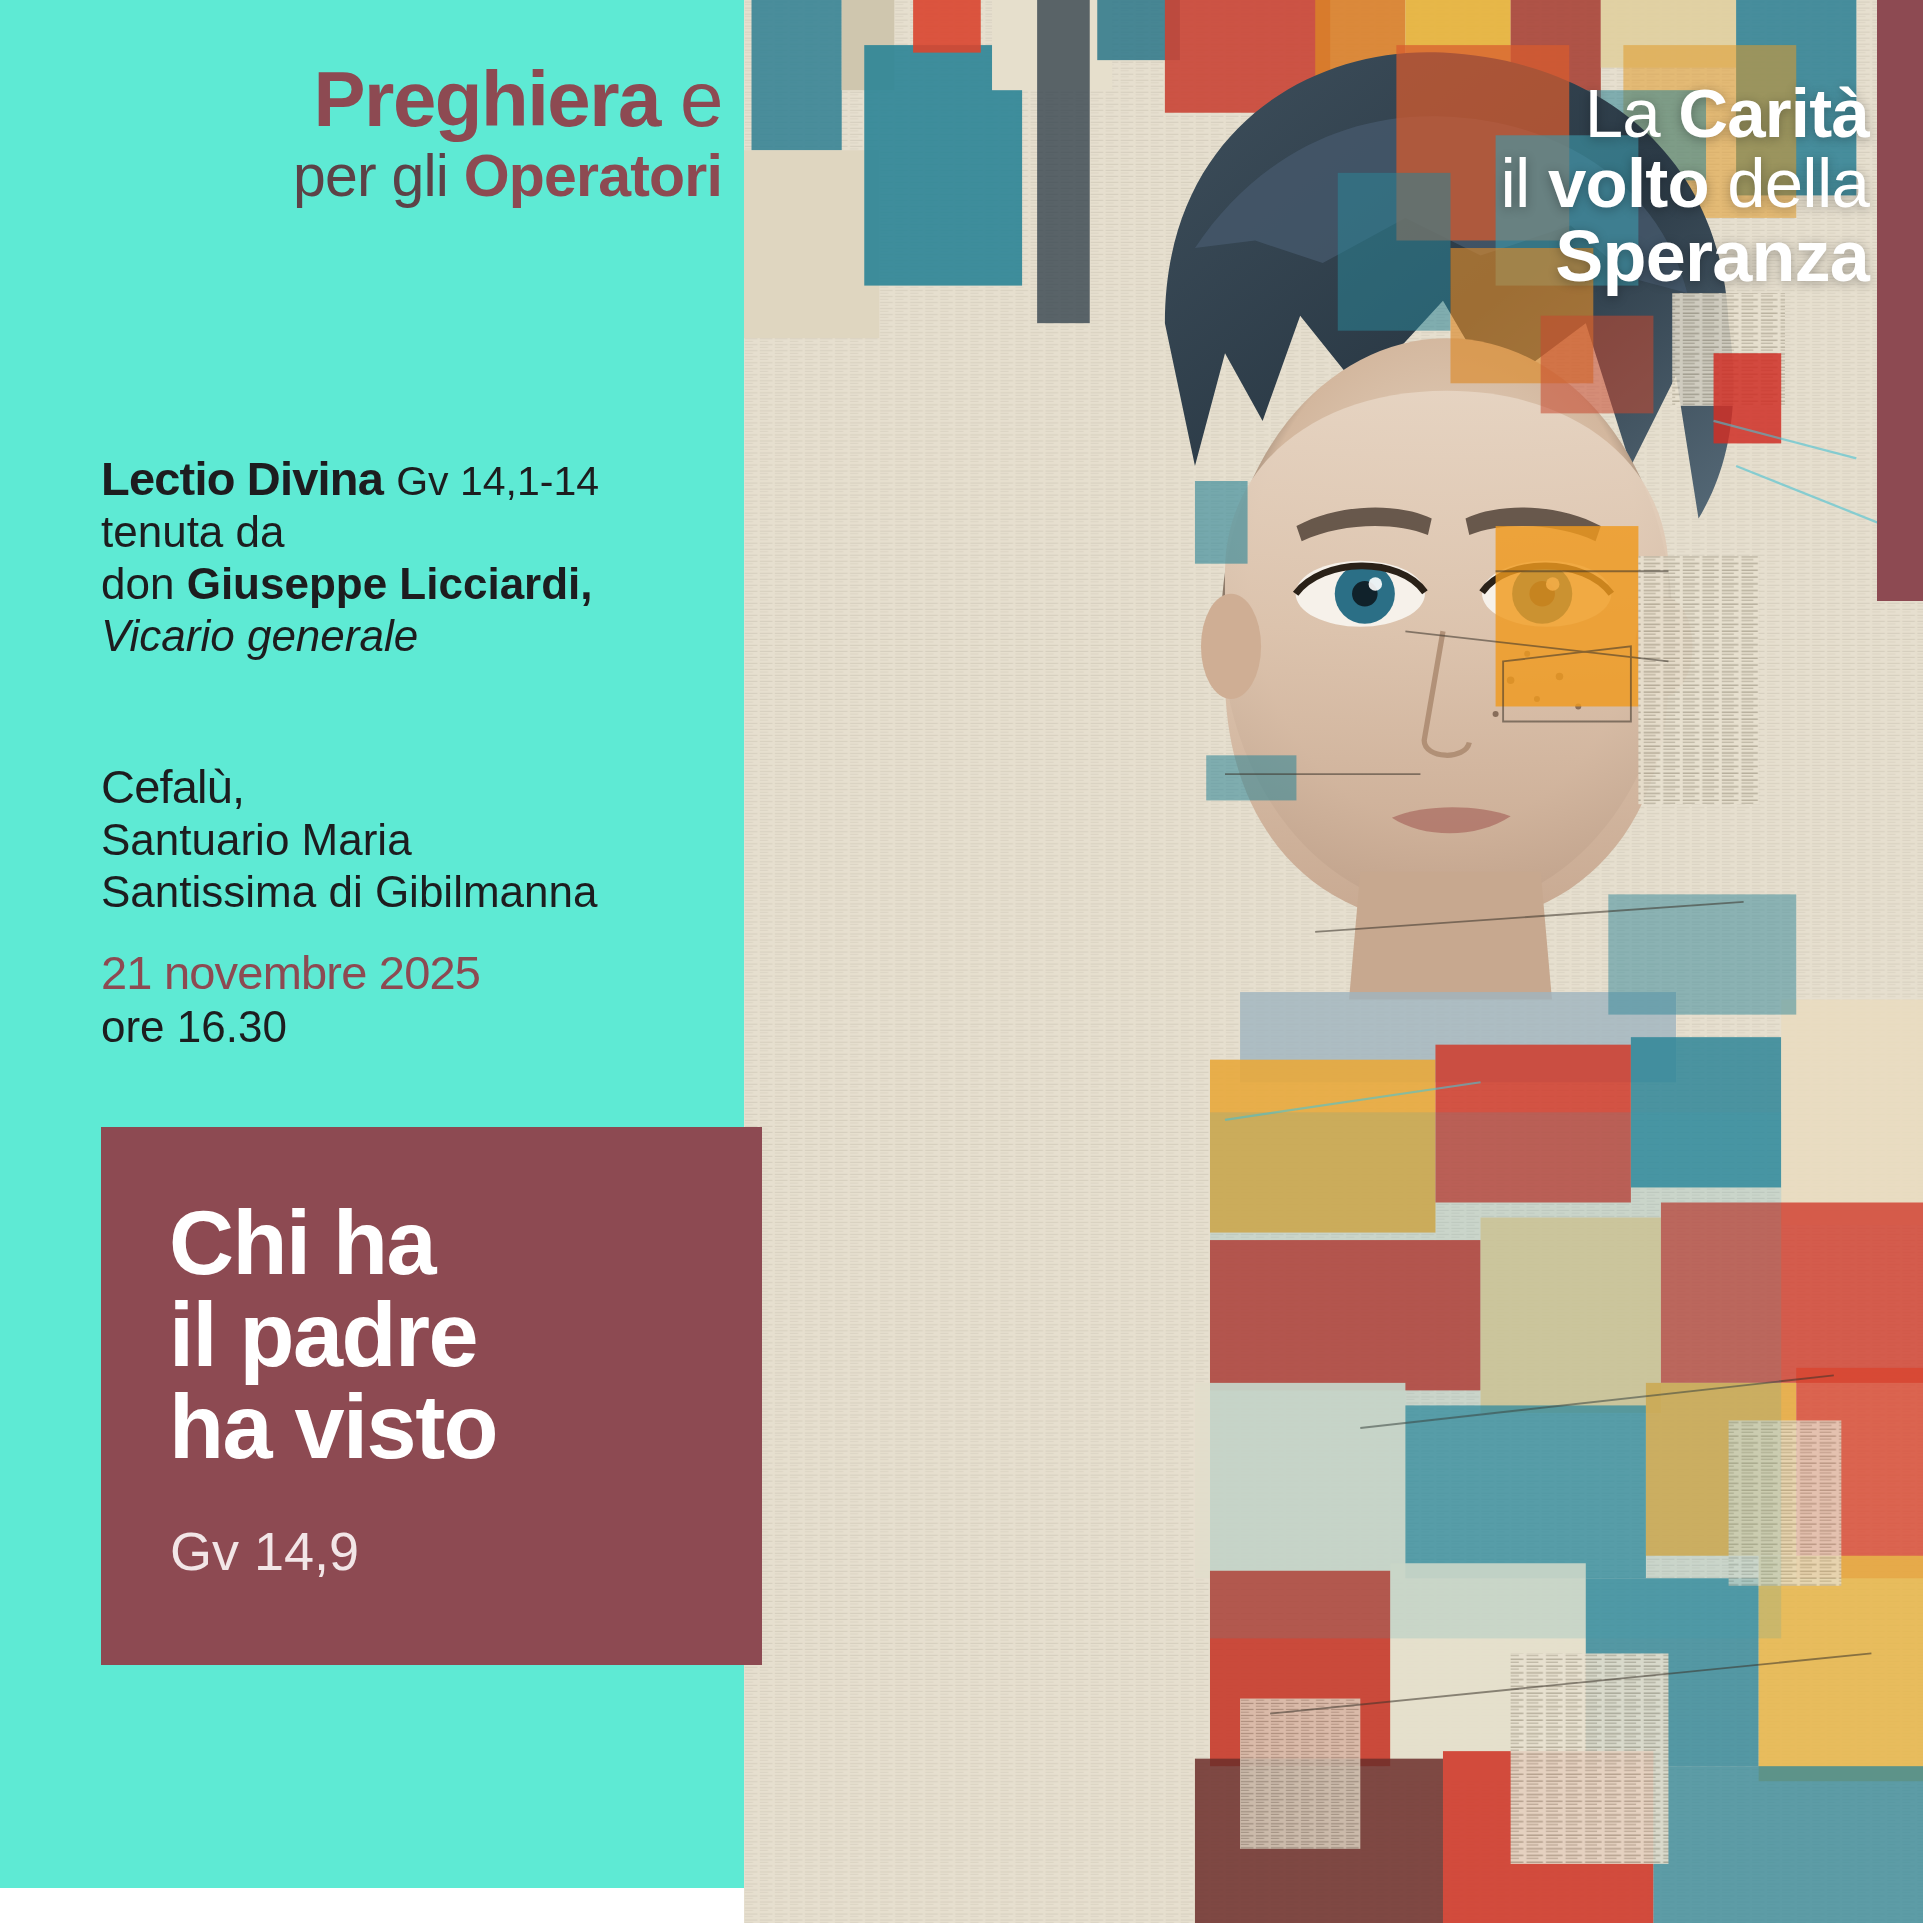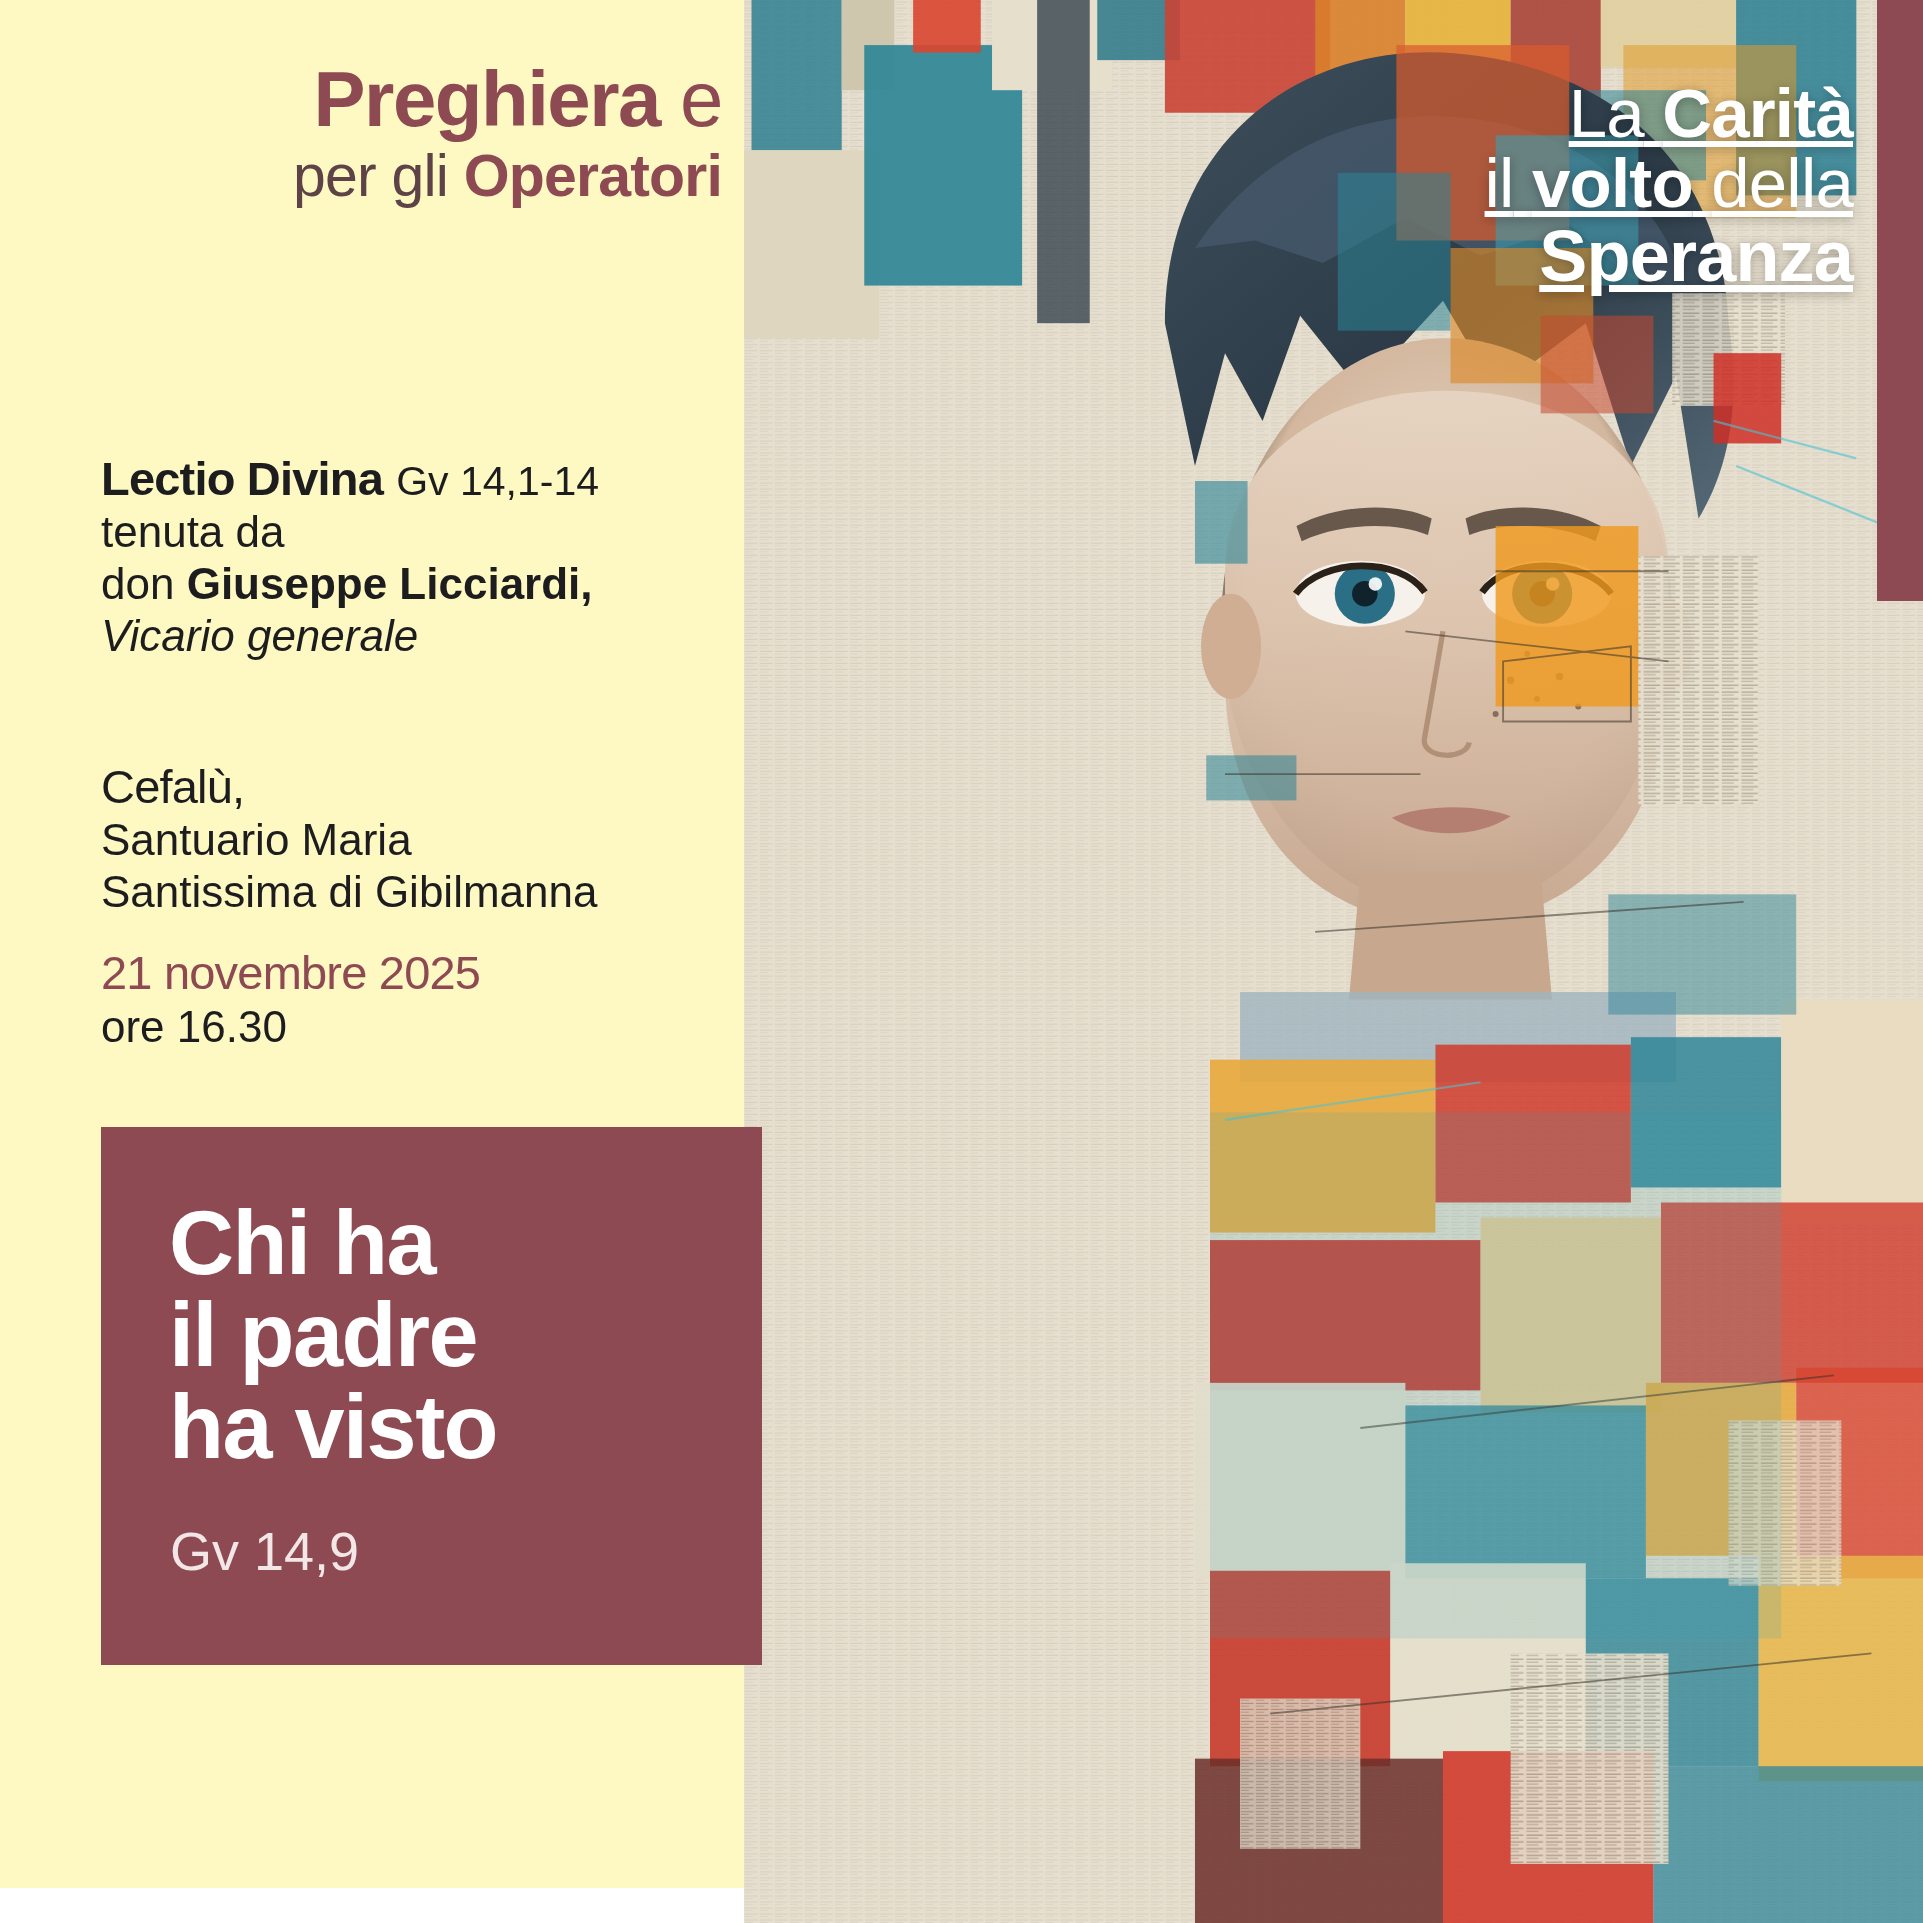--- a/index.html
+++ b/index.html
@@ -49,43 +49,42 @@
     top: 0;
     width: 47px;
     height: 601px;
     background: #8d4a52;
     z-index: 6;
   }
 
   
   .art-headline {
     position: absolute;
-    right: 71px;
+    right: 55px;
     top: 79px;
     z-index: 8;
     text-align: right;
     color: #ffffff;
     line-height: 1.02;
     text-shadow: 0 2.3px 10.5px rgba(0,0,0,0.30);
-    text-decoration: underline;
   }
   .art-headline .l1 { font-size: 69px; font-weight: 400; letter-spacing: -0.8px; }
   .art-headline .l1 b { font-weight: 800; }
   .art-headline .l2 { font-size: 69px; font-weight: 400; letter-spacing: -0.8px; }
   .art-headline .l2 b { font-weight: 800; }
   .art-headline .l3 { font-size: 72px; font-weight: 800; letter-spacing: -0.8px; }
 
   
   .left-col {
     position: absolute;
     left: 0;
     top: 0;
     width: 744px;
     height: 1888px;
-    background: #fef9c3;
+    background: #5eead4;
     padding-left: 36px;
   }
 
   .title-block {
     position: absolute;
     left: 98px;
     top: 60px;
     width: 624px;
     text-align: right;
     color: #8d4a52;

